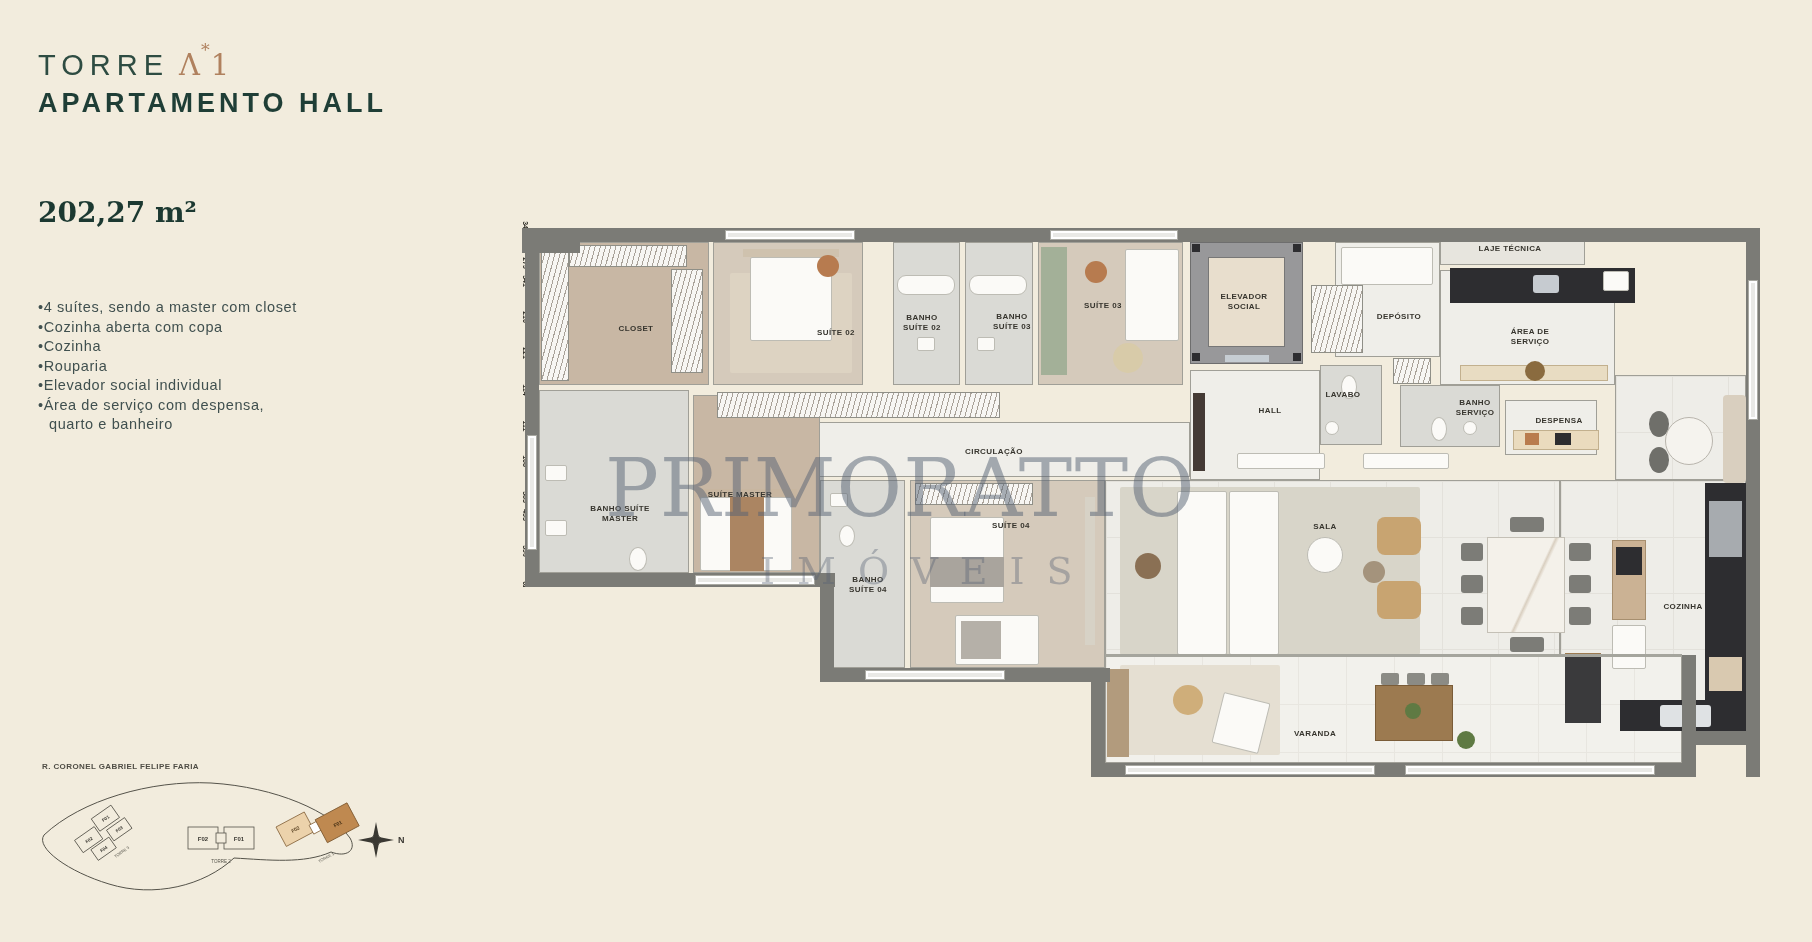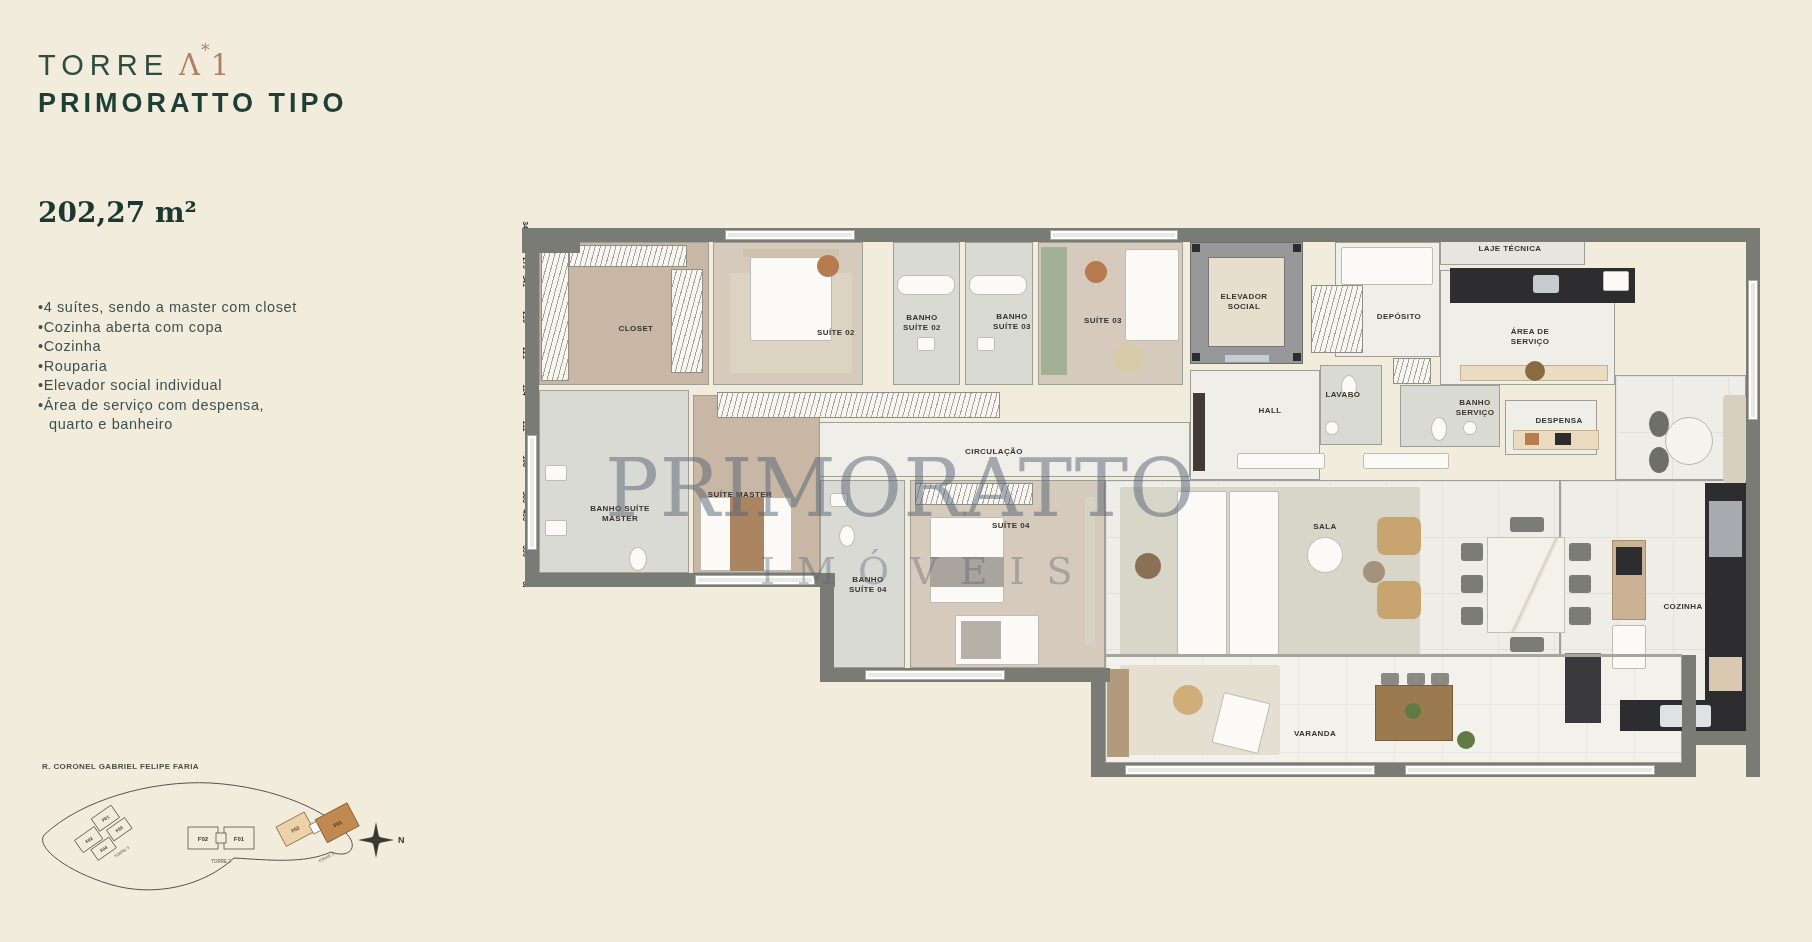--- a/index.html
+++ b/index.html
@@ -61,21 +61,21 @@
   .compass{position:absolute;left:356px;top:820px}
 </style>
 </head>
 <body>
 
 <div class="canvas">
 
   <div class="brand">
     <span>TORRE</span><span class="mark"><span>Λ</span><sup>*</sup><span>1</span></span>
   </div>
-  <div class="title">PRIMORATTO TIPO</div>
+  <div class="title">APARTAMENTO HALL</div>
   <div class="area">202,27 m²</div>
   <div class="features" id="features">
       <div class="feat">•4 suítes, sendo a master com closet</div>
       <div class="feat">•Cozinha aberta com copa</div>
       <div class="feat">•Cozinha</div>
       <div class="feat">•Rouparia</div>
       <div class="feat">•Elevador social individual</div>
       <div class="feat">•Área de serviço com despensa, quarto e banheiro</div>
     </div>
 
@@ -222,21 +222,21 @@
     <div class="win" style="left:340px;top:445px;width:140px;height:10px"></div>
     <div class="win" style="left:1223px;top:55px;width:10px;height:140px"></div>
     <div class="win" style="left:600px;top:540px;width:250px;height:10px"></div>
     <div class="win" style="left:880px;top:540px;width:250px;height:10px"></div>
     <div class="thin" style="left:580px;top:429px;width:577px;height:3px"></div>
 
     <div class="lbl" style="left:111px;top:104px;width:70px">CLOSET</div>
     <div class="lbl" style="left:311px;top:108px;width:70px">SUÍTE 02</div>
     <div class="lbl" style="left:397px;top:98px;width:52px">BANHO SUÍTE 02</div>
     <div class="lbl" style="left:487px;top:97px;width:52px">BANHO SUÍTE 03</div>
-    <div class="lbl" style="left:578px;top:96px;width:70px">SUÍTE 03</div>
+    <div class="lbl" style="left:578px;top:81px;width:70px">SUÍTE 03</div>
     <div class="lbl" style="left:719px;top:77px;width:66px">ELEVADOR SOCIAL</div>
     <div class="lbl" style="left:874px;top:92px;width:80px">DEPÓSITO</div>
     <div class="lbl" style="left:985px;top:24px;width:100px">LAJE TÉCNICA</div>
     <div class="lbl" style="left:1005px;top:112px;width:62px">ÁREA DE SERVIÇO</div>
     <div class="lbl" style="left:745px;top:186px;width:50px">HALL</div>
     <div class="lbl" style="left:818px;top:170px;width:60px">LAVABO</div>
     <div class="lbl" style="left:950px;top:183px;width:56px">BANHO SERVIÇO</div>
     <div class="lbl" style="left:1034px;top:196px;width:80px">DESPENSA</div>
     <div class="lbl" style="left:469px;top:227px;width:100px">CIRCULAÇÃO</div>
     <div class="lbl" style="left:95px;top:289px;width:80px">BANHO SUÍTE MASTER</div>

